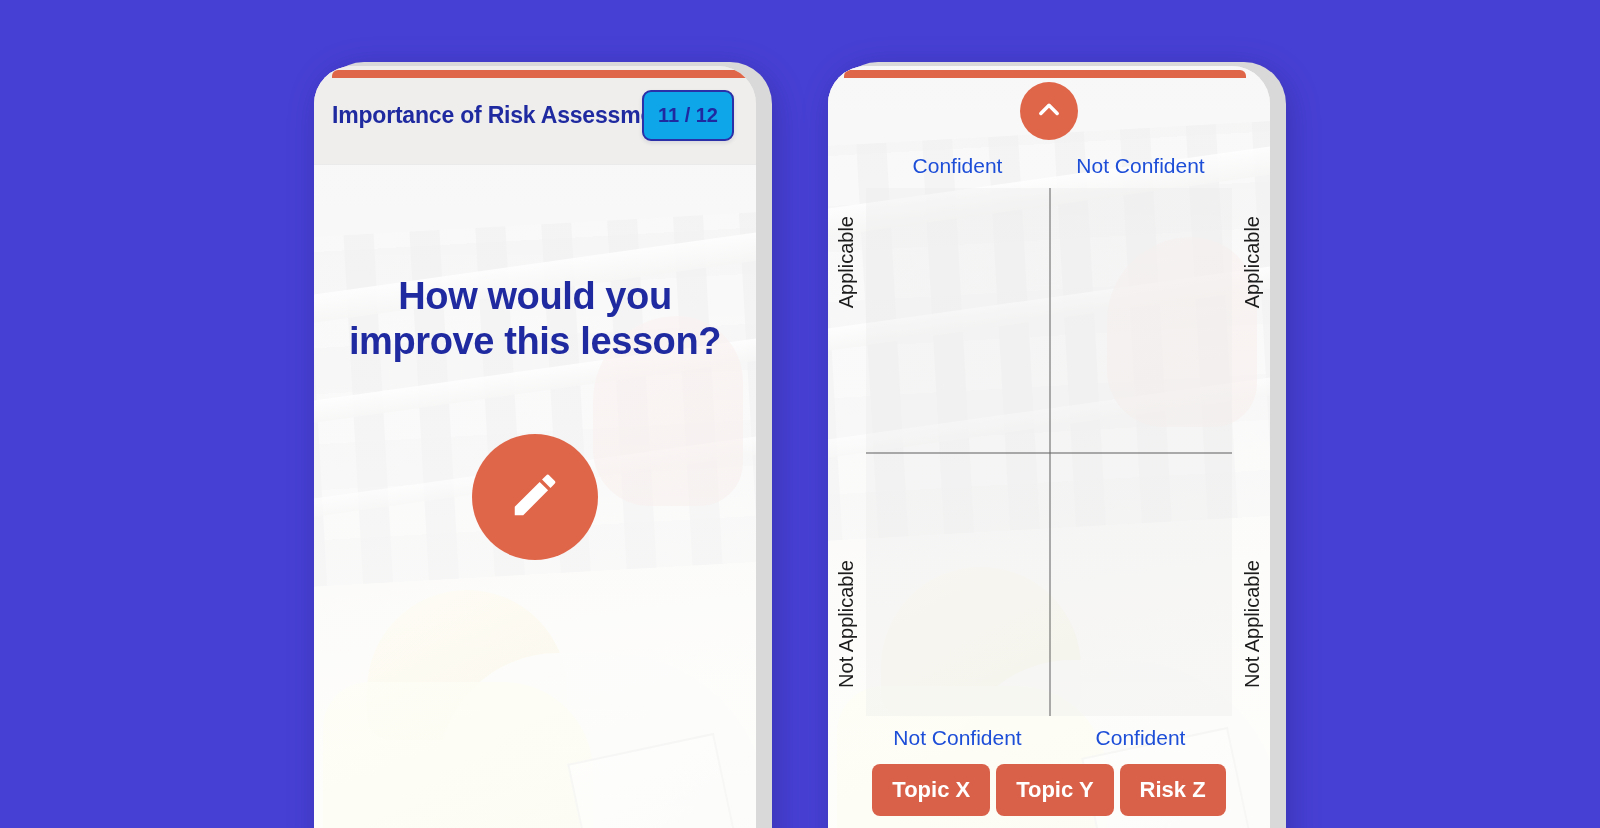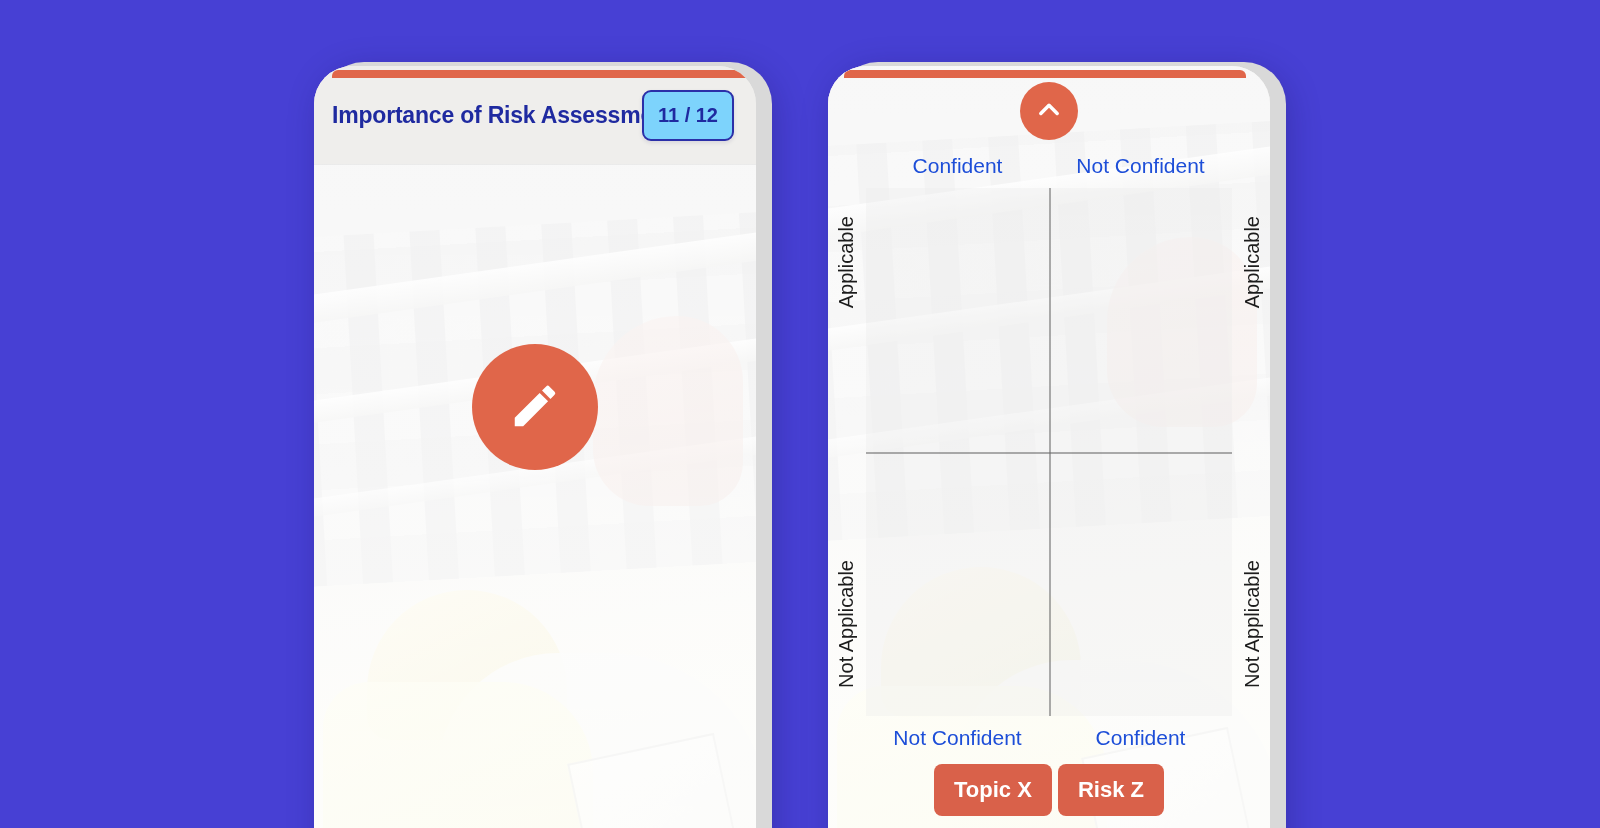--- a/index.html
+++ b/index.html
@@ -179,21 +179,21 @@
     letter-spacing: -0.2px;
     white-space: nowrap;
     overflow: hidden;
   }
   .page-badge {
     flex: 0 0 auto;
     min-width: 84px;
     padding: 12px 14px;
     border: 2px solid #2b2fa8;
     border-radius: 9px;
-    background: #7dd3fc;
+    background: #0ea5e9;
     color: #1f2aa0;
     font-size: 20px;
     font-weight: bold;
     text-align: center;
     box-shadow: 0 2px 4px rgba(20,12,80,0.10);
   }
 
   .left-body {
     position: relative;
     flex: 1;
@@ -354,20 +354,21 @@
           <div class="beam b3"></div>
           <div class="helmet2"></div>
           <div class="helmet"></div>
           <div class="torso"></div>
           <div class="vest"></div>
           <div class="clipboard"></div>
           <div class="wash"></div>
         </div>
 
         <div class="left-content">
+          <div class="question">How would you improve this lesson?</div>
 
           <button class="pencil-fab">
             <span>
               <svg viewBox="0 0 24 24" fill="#ffffff" aria-hidden="true">
                 <path d="M3 17.25V21h3.75L17.81 9.94l-3.75-3.75L3 17.25zM20.71 7.04a1 1 0 0 0 0-1.41l-2.34-2.34a1 1 0 0 0-1.41 0l-1.83 1.83 3.75 3.75 1.83-1.83z"></path>
               </svg>
             </span>
           </button>
         </div>
       </div>
@@ -427,20 +428,21 @@
           </div>
         </div>
 
         <div class="axis-bottom">
           <span>Not Confident</span>
           <span>Confident</span>
         </div>
 
         <div class="topics">
           <button class="topic-btn">Topic X</button>
+          <button class="topic-btn">Topic Y</button>
           <button class="topic-btn">Risk Z</button>
         </div>
 
       </div>
     </div>
   </div>
 
 </div>
 
 </body></html>

